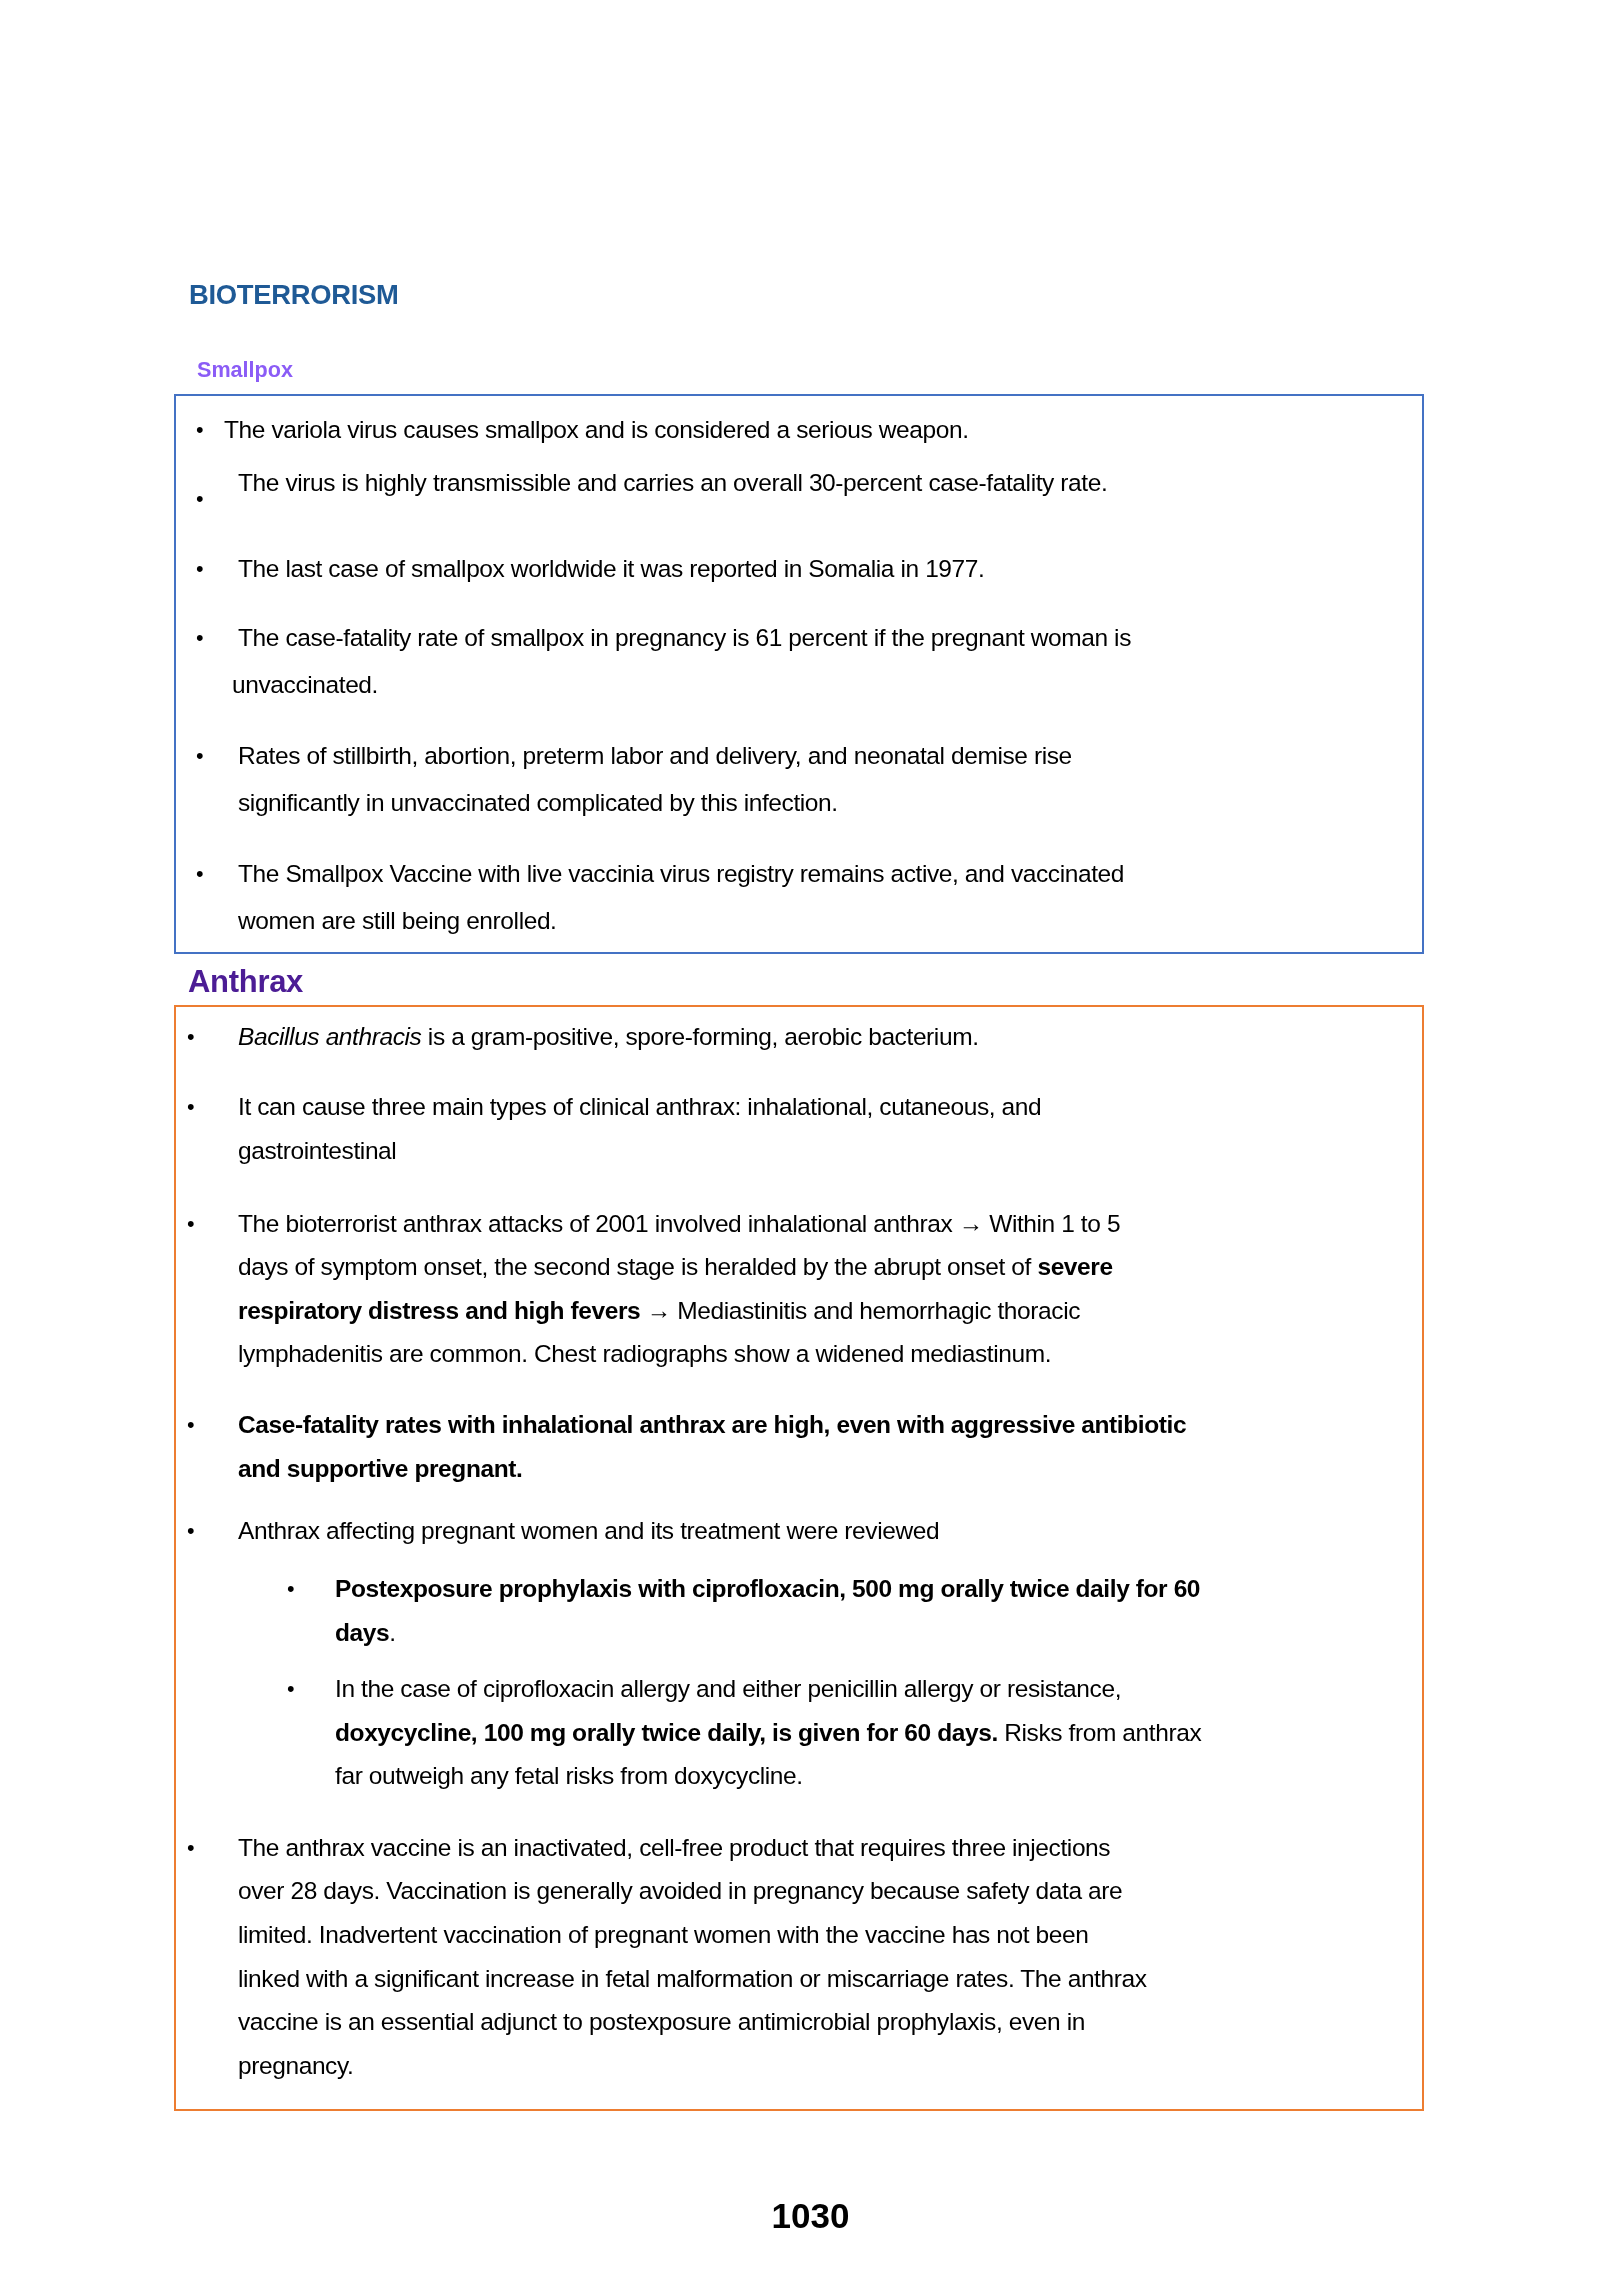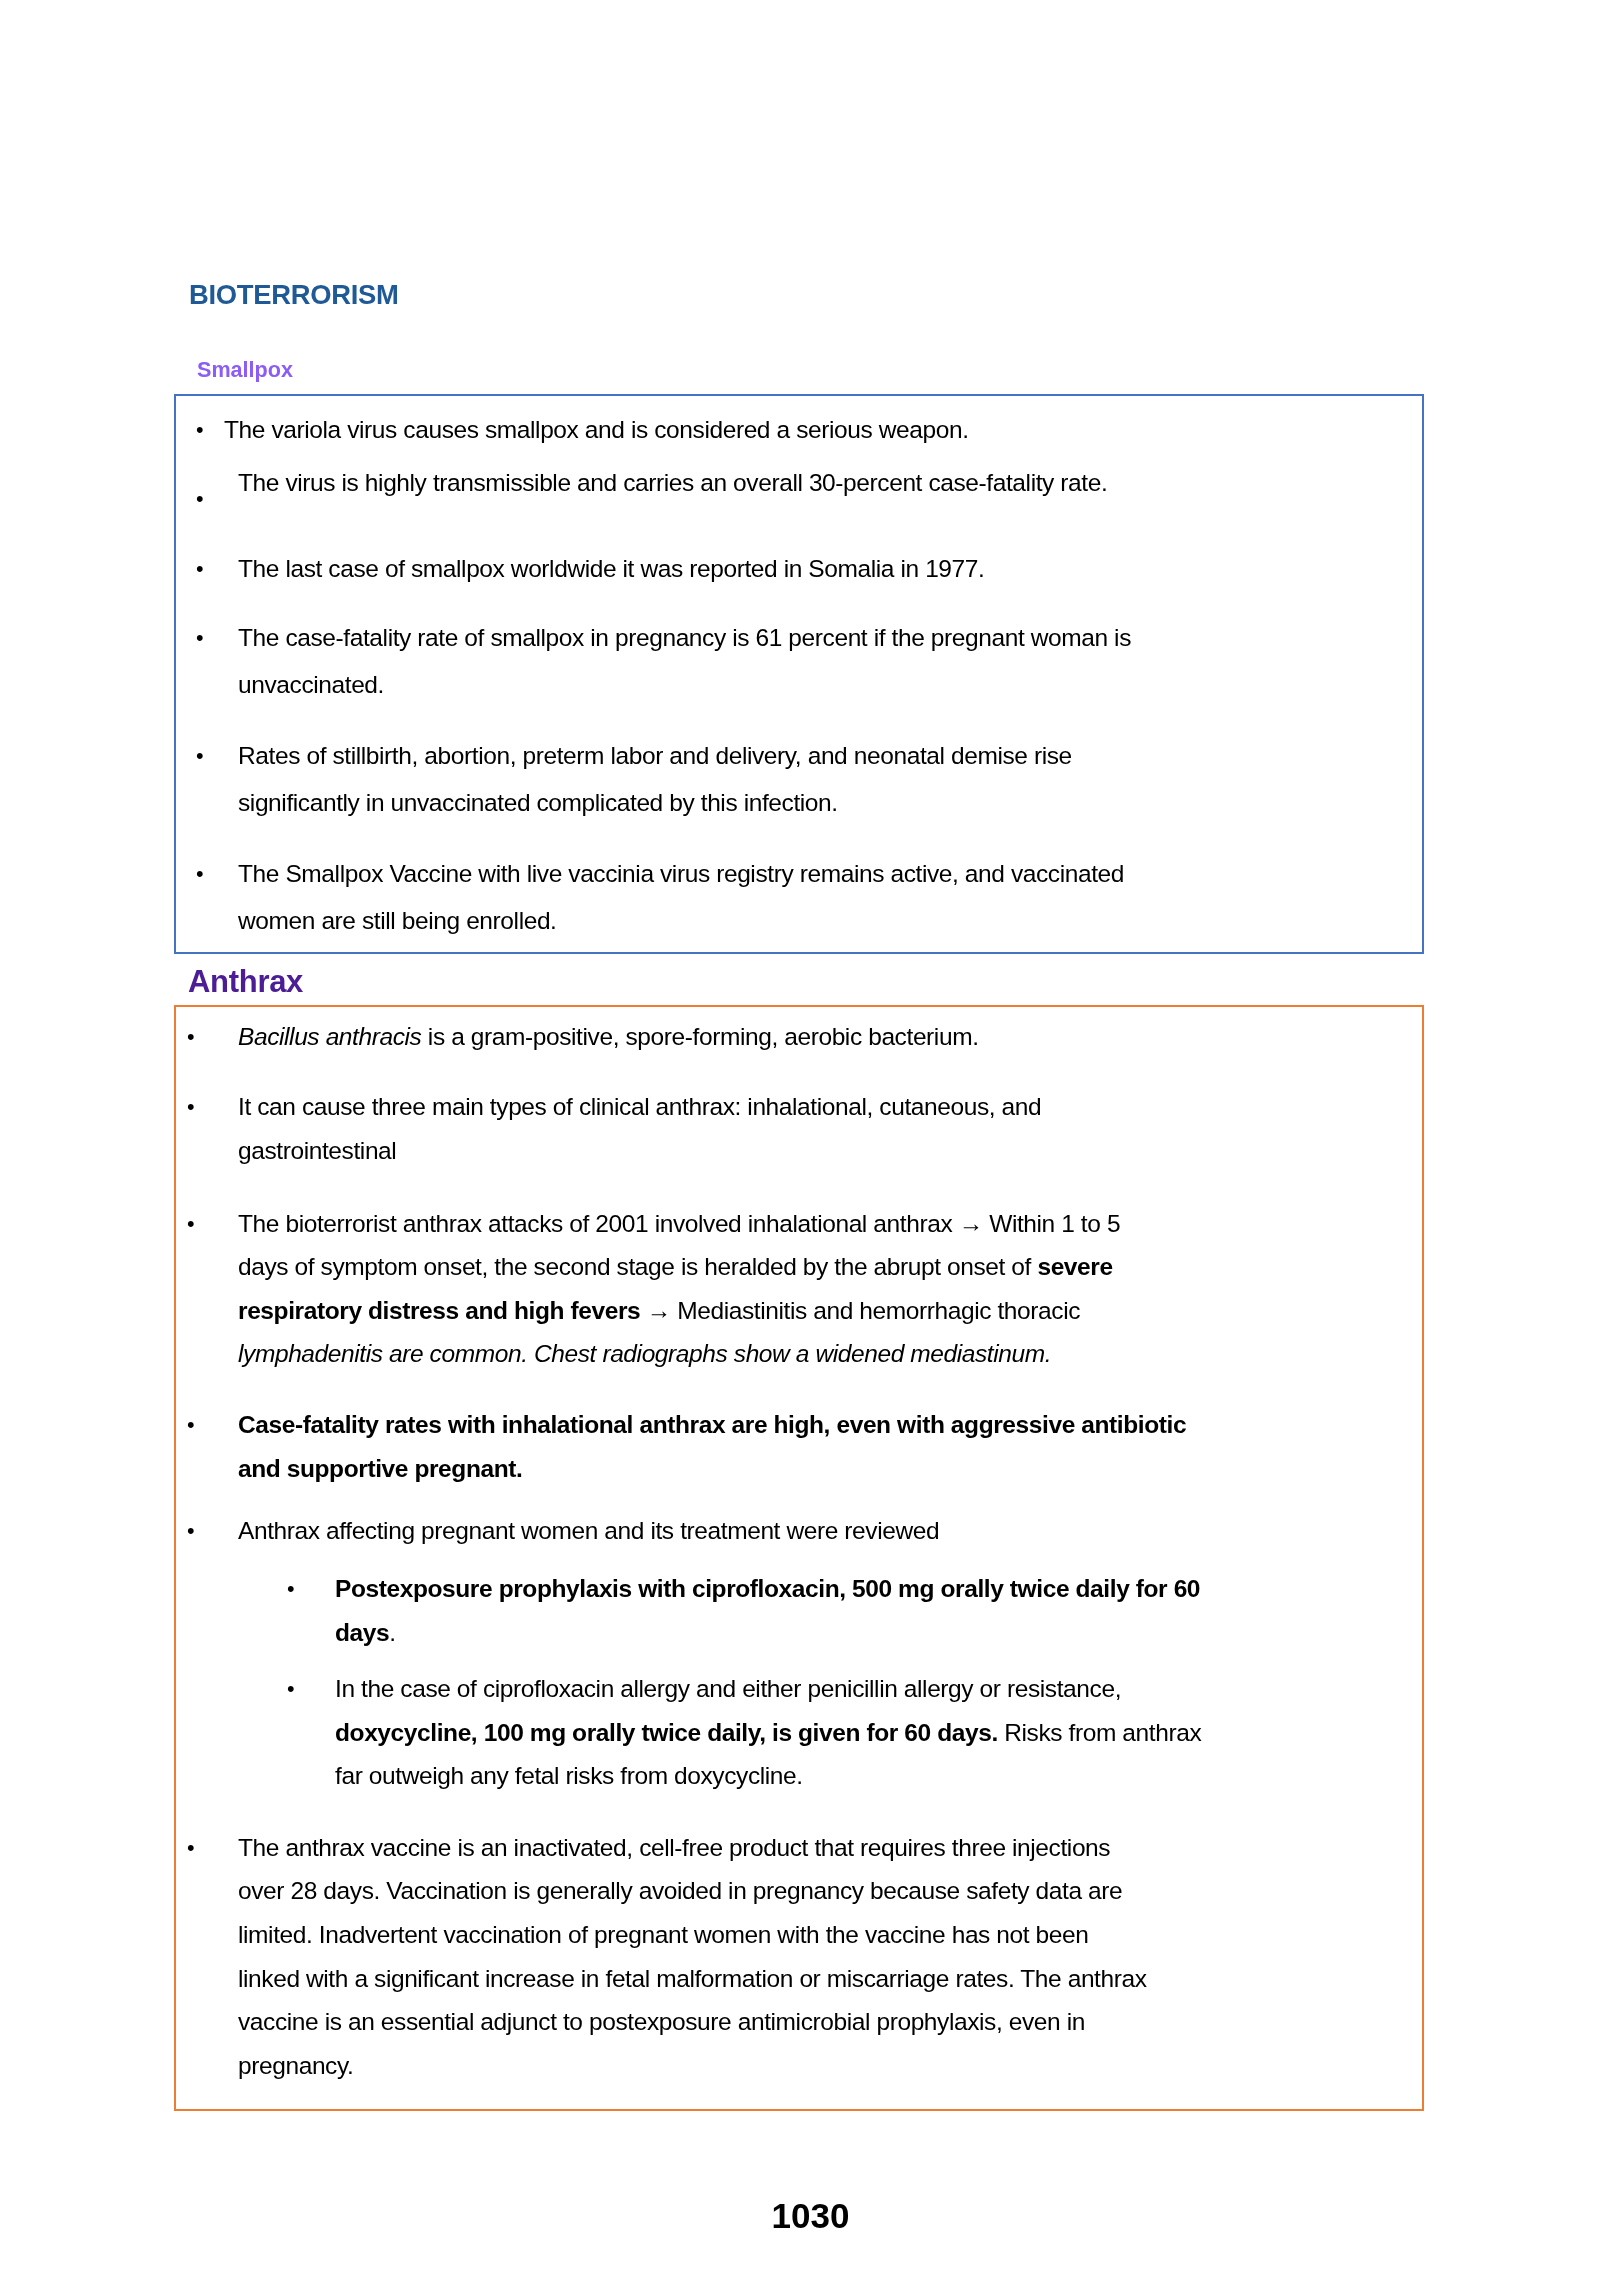--- a/index.html
+++ b/index.html
@@ -38,21 +38,21 @@
         <span class="bullet" style="left: 196px; top: 484px;">•</span>
         <div class="line" style="left: 238px; top: 468px;"><span>The virus is highly transmissible and carries an overall 30-percent case-fatality rate.</span></div>
       </div>
       <div>
         <span class="bullet" style="left: 196px; top: 554px;">•</span>
         <div class="line" style="left: 238px; top: 554px;"><span>The last case of smallpox worldwide it was reported in Somalia in 1977.</span></div>
       </div>
       <div>
         <span class="bullet" style="left: 196px; top: 623px;">•</span>
         <div class="line" style="left: 238px; top: 623px;"><span>The case-fatality rate of smallpox in pregnancy is 61 percent if the pregnant woman is</span></div>
-        <div class="line" style="left: 238px; top: 670px;"><span>unvaccinated.</span></div>
+        <div class="line" style="left: 232px; top: 670px;"><span>unvaccinated.</span></div>
       </div>
       <div>
         <span class="bullet" style="left: 196px; top: 741px;">•</span>
         <div class="line" style="left: 238px; top: 741px;"><span>Rates of stillbirth, abortion, preterm labor and delivery, and neonatal demise rise</span></div>
         <div class="line" style="left: 238px; top: 788px;"><span>significantly in unvaccinated complicated by this infection.</span></div>
       </div>
       <div>
         <span class="bullet" style="left: 196px; top: 859px;">•</span>
         <div class="line" style="left: 238px; top: 859px;"><span>The Smallpox Vaccine with live vaccinia virus registry remains active, and vaccinated</span></div>
         <div class="line" style="left: 238px; top: 906px;"><span>women are still being enrolled.</span></div>
@@ -69,21 +69,21 @@
       <div>
         <span class="bullet" style="left: 187px; top: 1092px;">•</span>
         <div class="line" style="left: 238px; top: 1092px;"><span>It can cause three main types of clinical anthrax: inhalational, cutaneous, and</span></div>
         <div class="line" style="left: 238px; top: 1136px;"><span>gastrointestinal</span></div>
       </div>
       <div>
         <span class="bullet" style="left: 187px; top: 1209px;">•</span>
         <div class="line" style="left: 238px; top: 1209px;"><span>The bioterrorist anthrax attacks of 2001 involved inhalational anthrax → Within 1 to 5</span></div>
         <div class="line" style="left: 238px; top: 1252px;"><span>days of symptom onset, the second stage is heralded by the abrupt onset of </span><span class="b">severe</span></div>
         <div class="line" style="left: 238px; top: 1296px;"><span class="b">respiratory distress and high fevers</span><span> → Mediastinitis and hemorrhagic thoracic</span></div>
-        <div class="line" style="left: 238px; top: 1339px; font-style: italic;"><span>lymphadenitis are common. Chest radiographs show a widened mediastinum.</span></div>
+        <div class="line" style="left: 238px; top: 1339px;"><span>lymphadenitis are common. Chest radiographs show a widened mediastinum.</span></div>
       </div>
       <div>
         <span class="bullet" style="left: 187px; top: 1410px;">•</span>
         <div class="line" style="left: 238px; top: 1410px;"><span class="b">Case-fatality rates with inhalational anthrax are high, even with aggressive antibiotic</span></div>
         <div class="line" style="left: 238px; top: 1454px;"><span class="b">and supportive pregnant.</span></div>
       </div>
       <div>
         <span class="bullet" style="left: 187px; top: 1516px;">•</span>
         <div class="line" style="left: 238px; top: 1516px;"><span>Anthrax affecting pregnant women and its treatment were reviewed</span></div>
       </div>

